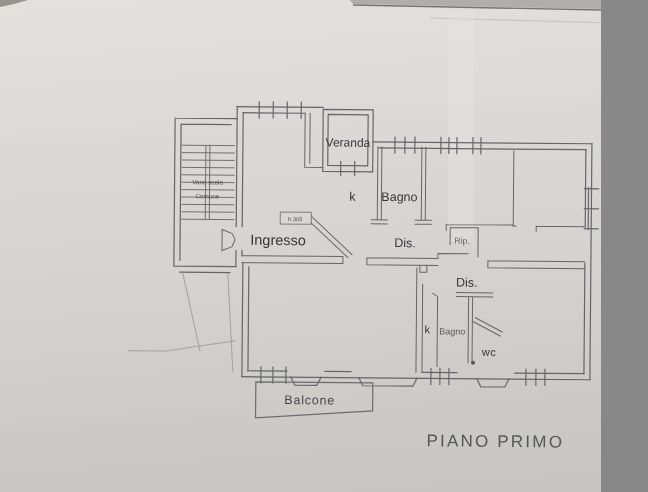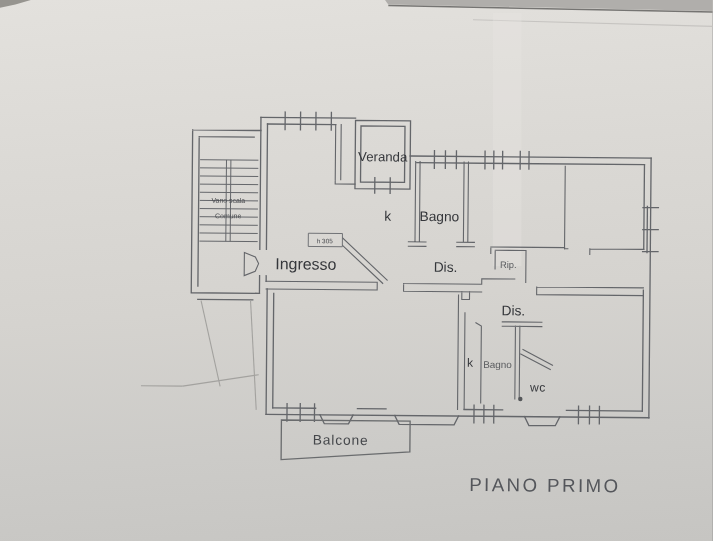--- a/index.html
+++ b/index.html
@@ -1,18 +1,18 @@
 <!DOCTYPE html>
 <html><head>
 <meta charset="utf-8">
 <style>
   html,body{margin:0;padding:0;background:#888;}
   .photo{
     position:relative;
-    width:648px;height:492px;
+    width:601px;height:492px;
     overflow:hidden;
     background:linear-gradient(176deg,#e3e1dd 0%,#dbd9d5 30%,#d5d3cf 55%,#cccbc8 80%,#c6c5c2 100%);
     font-family:"Liberation Sans",sans-serif;
   }
   svg{position:absolute;left:0;top:0;}
   .lbl{font-family:"Liberation Sans",sans-serif;}
 </style>
 </head>
 <body>
 

